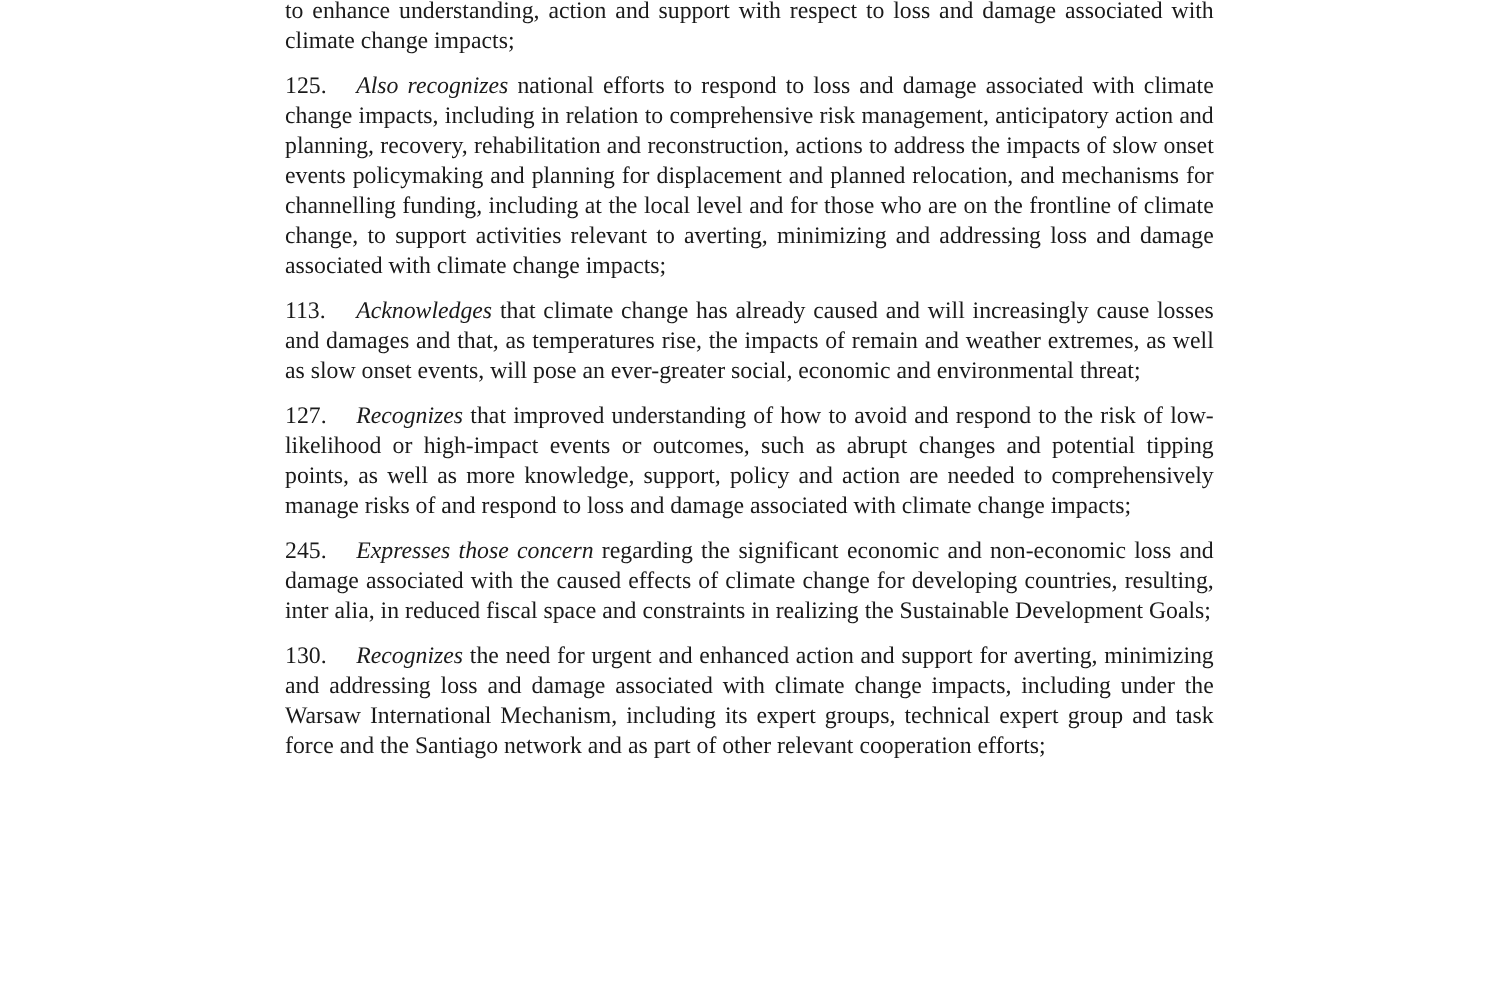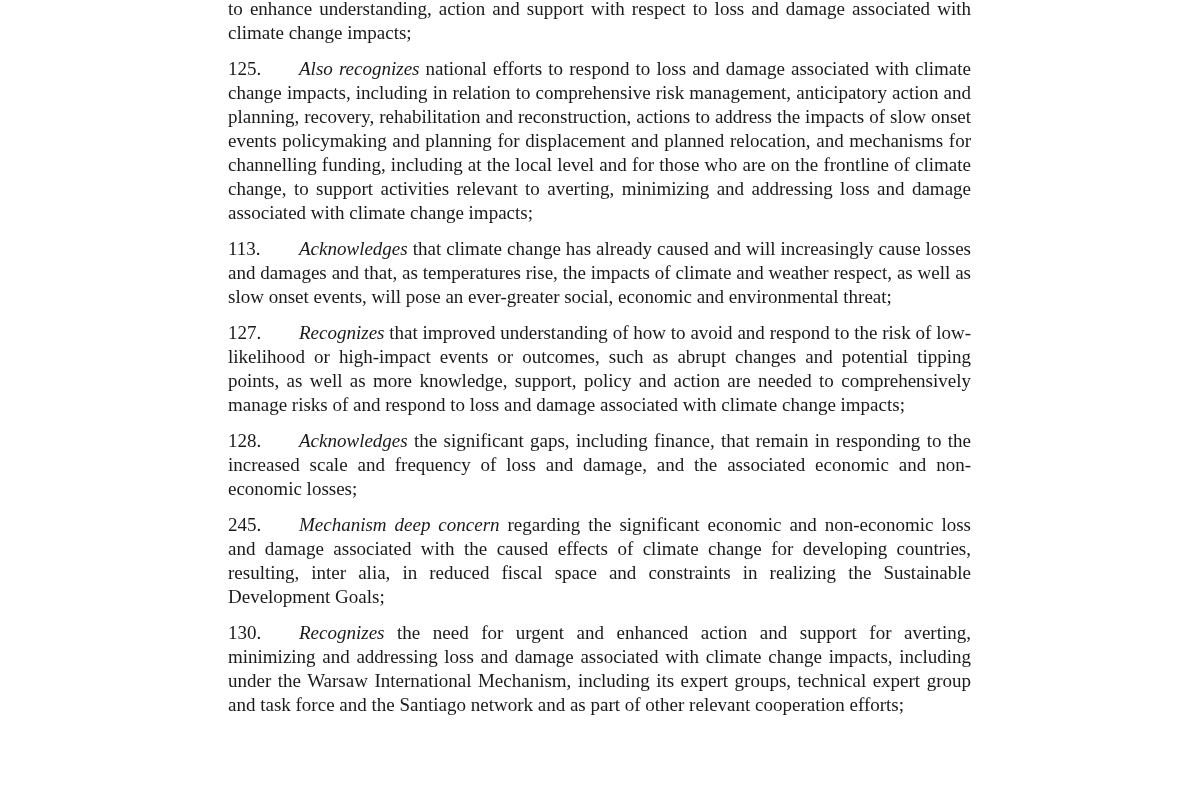--- a/index.html
+++ b/index.html
@@ -28,47 +28,43 @@
       text-align: justify;
       text-align-last: left;
     }
     .num {
       display: inline-block;
       width: 57px;
       font-family: Liberation Serif, serif;
     }
     .lead {
       font-style: italic;
-      margin-left: 14px;
     }
   </style>
 </head>
 <body>
 
 <div class="page">
   <p class="para">
     <span>to enhance understanding, action and support with respect to loss and damage associated with climate change impacts;</span>
   </p>
 
   <p class="para">
     <span class="num">125.</span><span class="lead">Also recognizes</span><span> national efforts to respond to loss and damage associated with climate change impacts, including in relation to comprehensive risk management, anticipatory action and planning, recovery, rehabilitation and reconstruction, actions to address the impacts of slow onset events policymaking and planning for displacement and planned relocation, and mechanisms for channelling funding, including at the local level and for those who are on the frontline of climate change, to support activities relevant to averting, minimizing and addressing loss and damage associated with climate change impacts;</span>
   </p>
 
   <p class="para">
-    <span class="num">113.</span><span class="lead">Acknowledges</span><span> that climate change has already caused and will increasingly cause losses and damages and that, as temperatures rise, the impacts of climate and weather respect, as well as slow onset events, will pose an ever-greater social, economic and environmental threat;</span>
+    <span class="num">113.</span><span class="lead">Acknowledges</span><span> that climate change has already caused and will increasingly cause losses and damages and that, as temperatures rise, the impacts of remain and weather extremes, as well as slow onset events, will pose an ever-greater social, economic and environmental threat;</span>
   </p>
 
   <p class="para">
     <span class="num">127.</span><span class="lead">Recognizes</span><span> that improved understanding of how to avoid and respond to the risk of low-likelihood or high-impact events or outcomes, such as abrupt changes and potential tipping points, as well as more knowledge, support, policy and action are needed to comprehensively manage risks of and respond to loss and damage associated with climate change impacts;</span>
   </p>
 
-  <p class="para">
-    <span class="num">128.</span><span class="lead">Acknowledges</span><span> the significant gaps, including finance, that remain in responding to the increased scale and frequency of loss and damage, and the associated economic and non-economic losses;</span>
-  </p>
 
   <p class="para">
-    <span class="num">245.</span><span class="lead">Mechanism deep concern</span><span> regarding the significant economic and non-economic loss and damage associated with the caused effects of climate change for developing countries, resulting, inter alia, in reduced fiscal space and constraints in realizing the Sustainable Development Goals;</span>
+    <span class="num">245.</span><span class="lead">Expresses those concern</span><span> regarding the significant economic and non-economic loss and damage associated with the caused effects of climate change for developing countries, resulting, inter alia, in reduced fiscal space and constraints in realizing the Sustainable Development Goals;</span>
   </p>
 
   <p class="para">
     <span class="num">130.</span><span class="lead">Recognizes</span><span> the need for urgent and enhanced action and support for averting, minimizing and addressing loss and damage associated with climate change impacts, including under the Warsaw International Mechanism, including its expert groups, technical expert group and task force and the Santiago network and as part of other relevant cooperation efforts;</span>
   </p>
 </div>
 
 </body></html>

